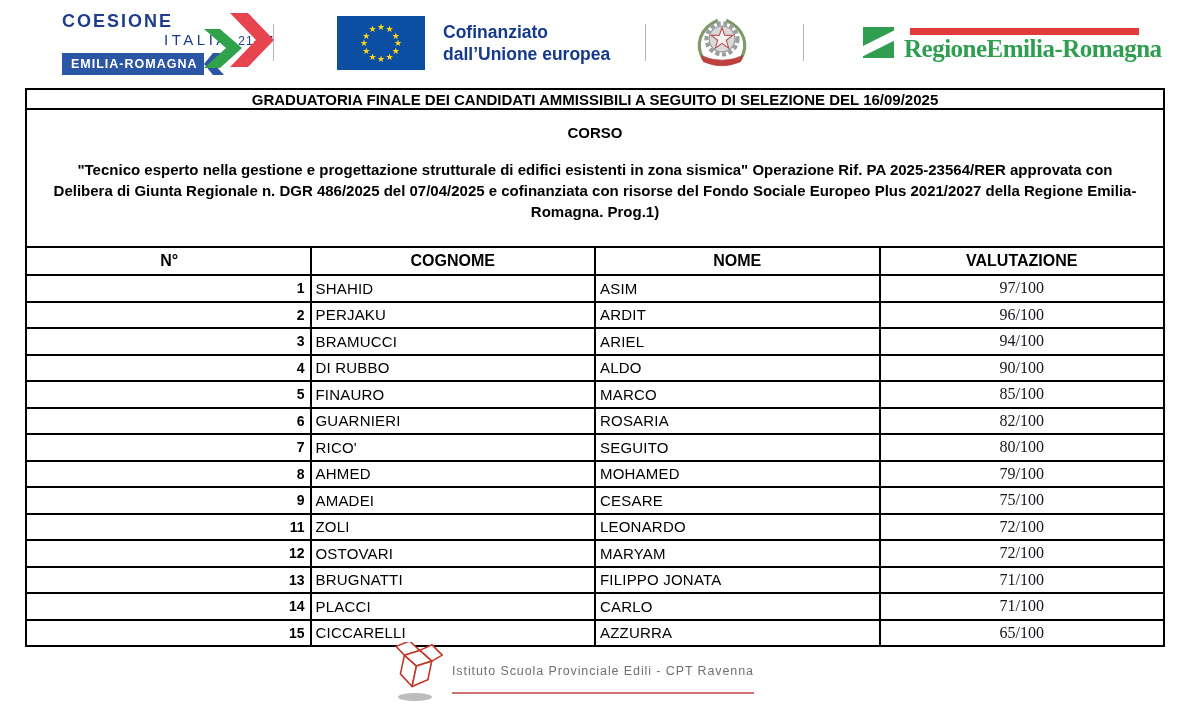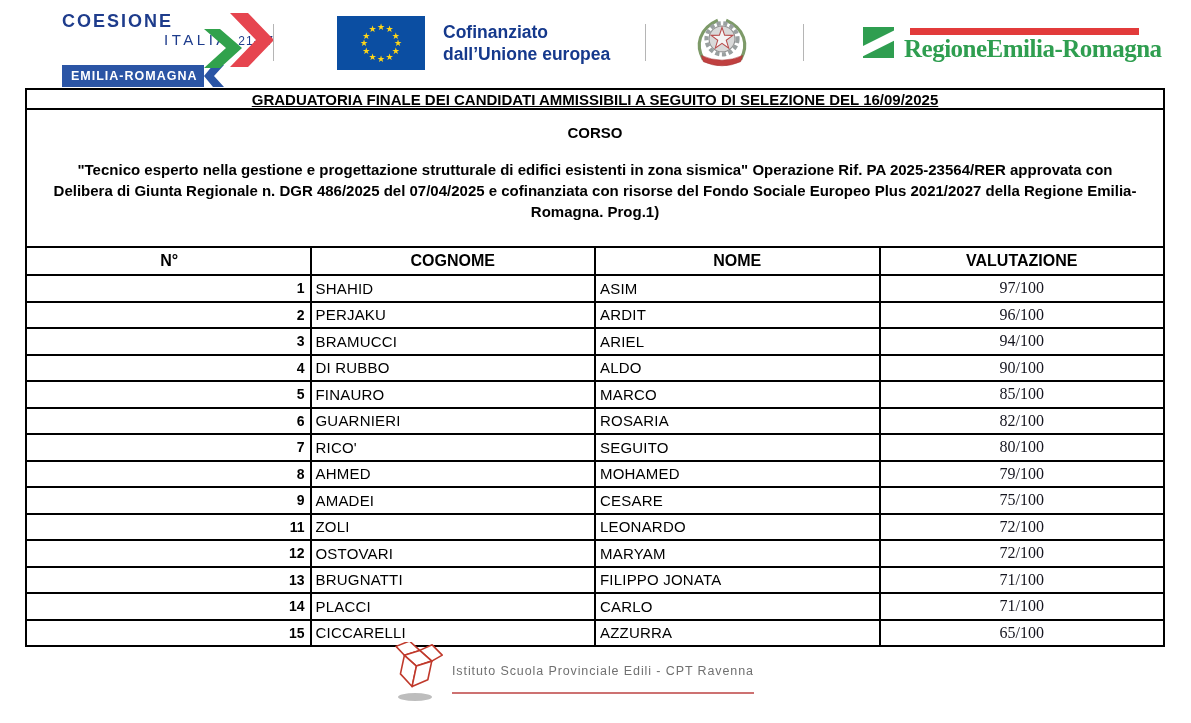--- a/index.html
+++ b/index.html
@@ -11,42 +11,42 @@
   
   .logo-strip{position:absolute;left:0;top:0;width:1191px;height:86px;}
   .vdivider{position:absolute;top:24px;width:1px;height:37px;background:#b5b5b5;}
   #div1{left:273px;} #div2{left:645px;} #div3{left:803px;}
 
   .coesione{position:absolute;left:62px;top:12px;width:212px;height:60px;}
   .co-line1{font-size:18px;font-weight:bold;letter-spacing:2px;color:var(--coesione-blue);line-height:19px;}
   .co-line2{font-weight:normal;color:var(--coesione-blue);line-height:16px;margin-top:1px;text-align:right;}
   .co-line2 .big{font-size:15px;letter-spacing:3.5px;}
   .co-line2 .small{font-size:12px;letter-spacing:1px;margin-left:4px;}
-  .co-band{display:flex;align-items:stretch;margin-top:16px;height:22px;width:max-content;}
+  .co-band{display:flex;align-items:stretch;margin-top:4px;height:22px;width:max-content;}
   .co-band-text{background:var(--band-blue);color:#fff;font-size:12.5px;font-weight:bold;
     letter-spacing:1px;display:flex;align-items:center;padding:0 6px 0 9px;}
   .co-chevrons{position:absolute;right:0;top:0;}
 
   .eu{position:absolute;left:337px;top:15px;width:300px;height:58px;}
   .eu-flag{position:absolute;left:0;top:1px;}
   .eu-text{position:absolute;left:106px;top:6px;font-size:17.5px;font-weight:bold;
     color:var(--eu-text-blue);line-height:22px;}
 
   .emblem{position:absolute;left:693px;top:16px;width:58px;height:52px;}
 
   .regione{position:absolute;left:860px;top:20px;width:290px;height:46px;}
   .re-square{position:absolute;left:3px;top:7px;}
   .re-bar{position:absolute;left:50px;top:8px;width:229px;height:7px;background:var(--regione-red);}
   .re-word{position:absolute;left:44px;top:15px;font-family:"Liberation Serif",serif;
     font-weight:bold;font-size:25px;color:var(--regione-green);letter-spacing:-0.5px;white-space:nowrap;}
 
   
   .doc-table{position:absolute;left:25px;top:88px;width:1140px;border-collapse:collapse;table-layout:fixed;}
   .doc-table td,.doc-table th{border:2px solid var(--table-border);overflow:hidden;}
-  .title-cell{height:18px;text-align:center;font-weight:bold;font-size:15px;padding:0 18px;text-decoration:underline;}
+  .title-cell{height:18px;text-align:center;font-weight:bold;font-size:15px;padding:0 18px;}
   .course-cell{text-align:center;font-weight:bold;font-size:15px;line-height:21px;
     padding:12px 22px 24px 22px;vertical-align:top;}
   .course-head{margin-bottom:16px;}
   th.col-n{width:32px;font-size:13px;text-align:left;padding:0 0 0 2px;}
   th.col-cognome{width:323px;}
   th.col-nome{width:453px;}
   th.col-val{width:332px;}
   .head-row th{height:24px;font-size:16px;font-weight:bold;text-align:center;}
   .data-row td{height:22.5px;}
   td.c-n{text-align:right;padding-right:5px;font-weight:bold;font-size:14px;}

